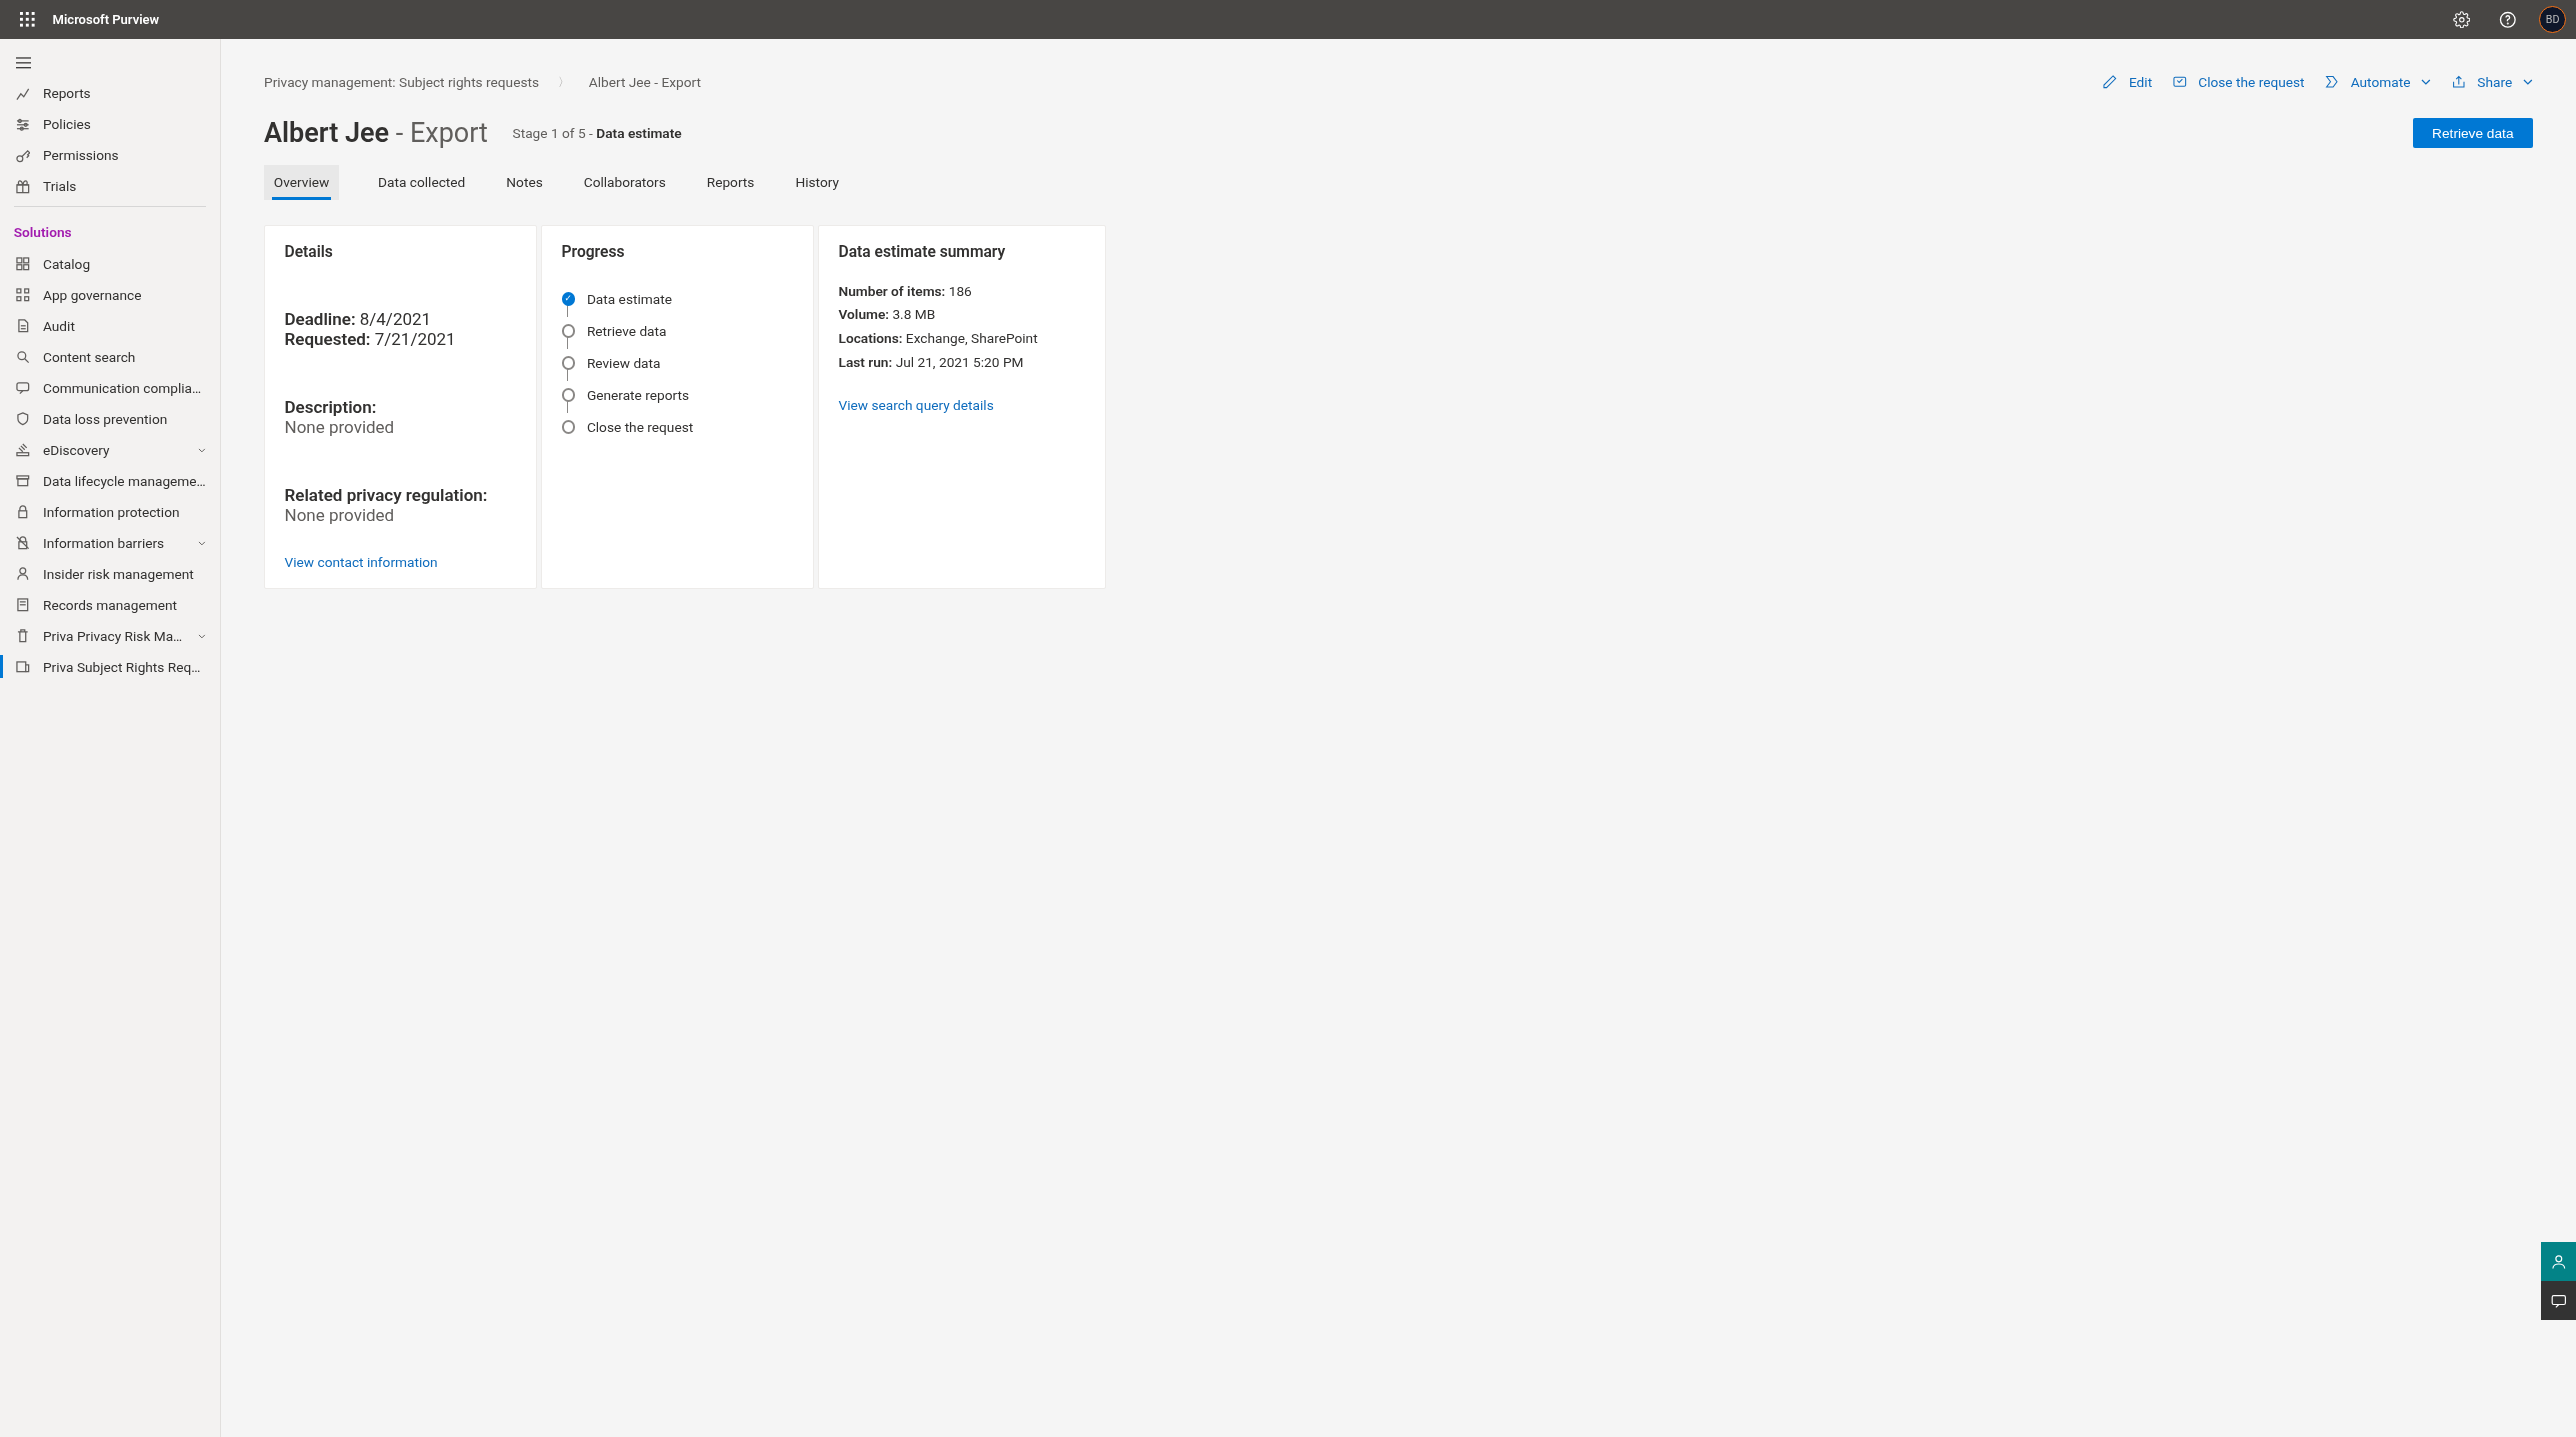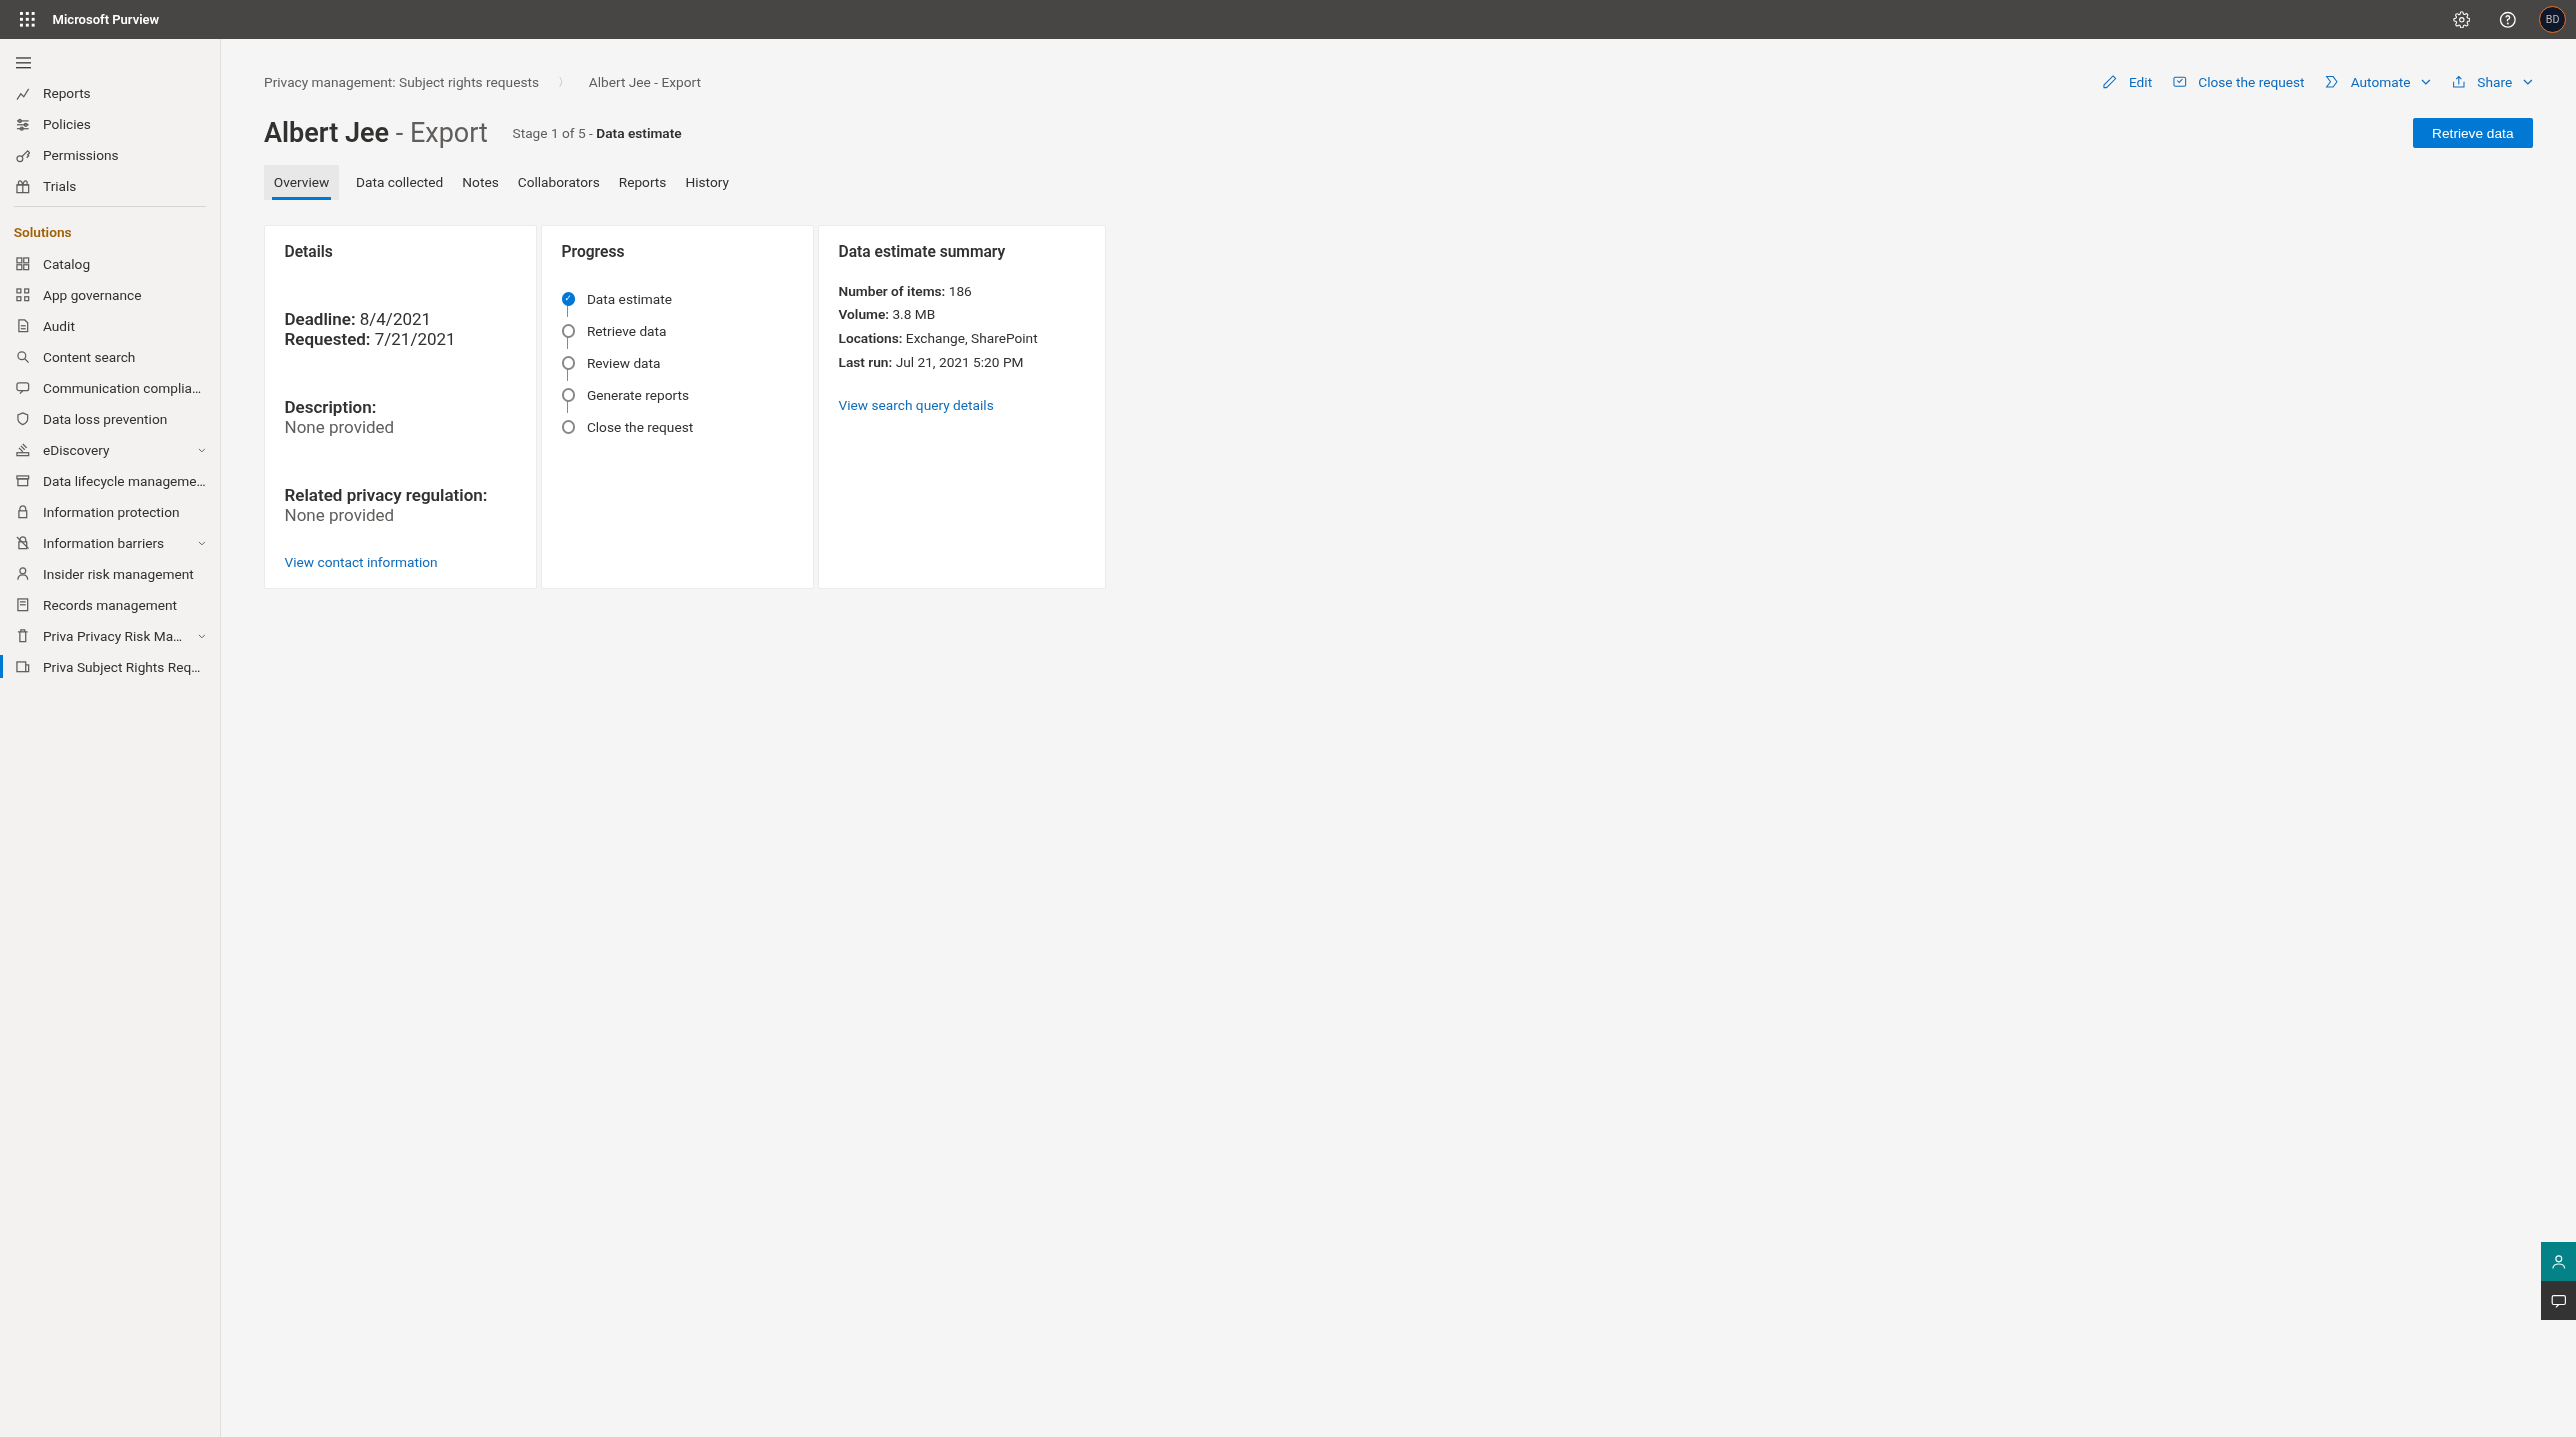--- a/index.html
+++ b/index.html
@@ -99,21 +99,21 @@
   white-space: nowrap;
   overflow: hidden;
   text-overflow: ellipsis;
   flex: 1;
 }
 .nav-chevron { margin-left: auto; }
 .nav-section-header {
   font-size: 13.7px;
   font-weight: 600;
   padding: 13.7px 13.7px 7.8px 13.7px;
-  color: #a16207;
+  color: #a21caf;
 }
 .nav-divider {
   border-top: 1px solid #d6d6d6;
   margin: 3.9px 13.7px;
 }
 .sidebar-bottom {
   margin-top: auto;
   padding-bottom: 9.8px;
 }
 .main {
@@ -172,21 +172,21 @@
   background: #0078d4;
   color: #fff;
   border: none;
   padding: 7.8px 19.5px;
   font-size: 13.7px;
   cursor: pointer;
   border-radius: 2px;
 }
 .tabs {
   display: flex;
-  gap: 15px;
+  gap: 37px;
   margin-top: 15.6px;
   border-bottom: 1px solid transparent;
 }
 .tab {
   padding: 9.8px 2px;
   cursor: pointer;
   color: #323130;
   position: relative;
 }
 .tab.active {

